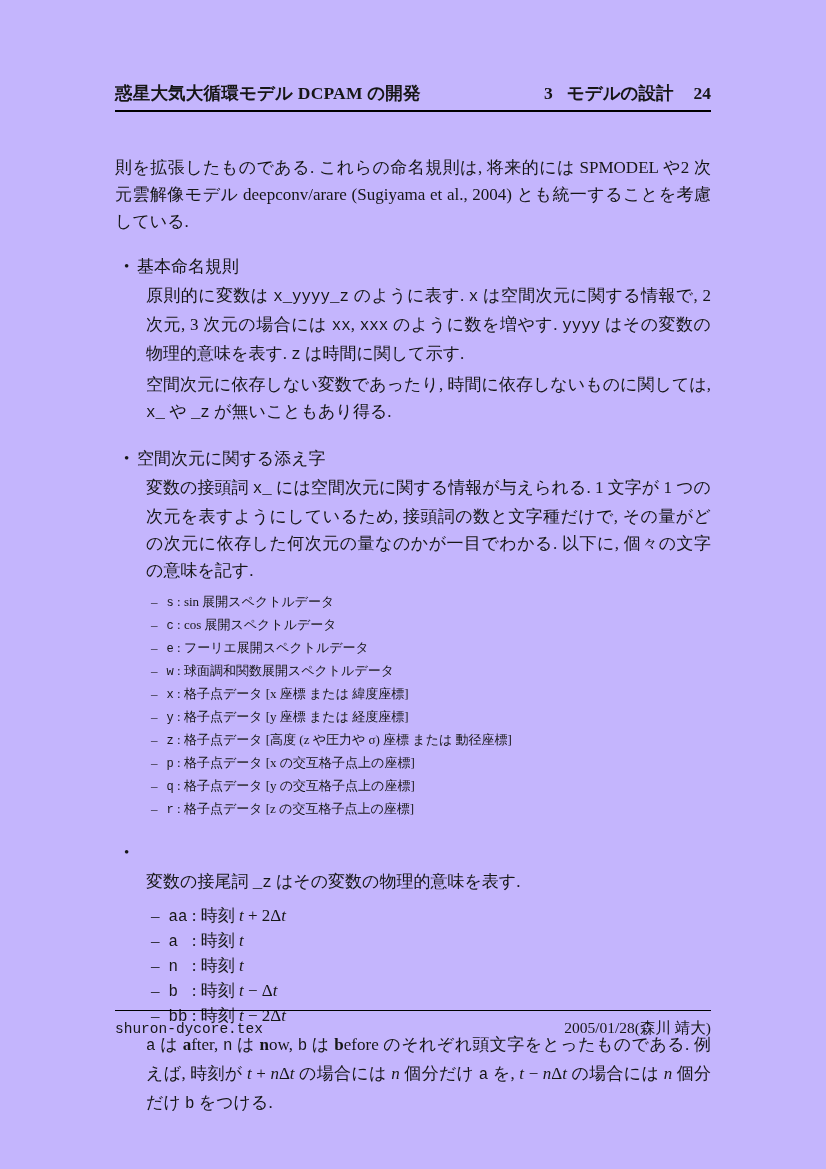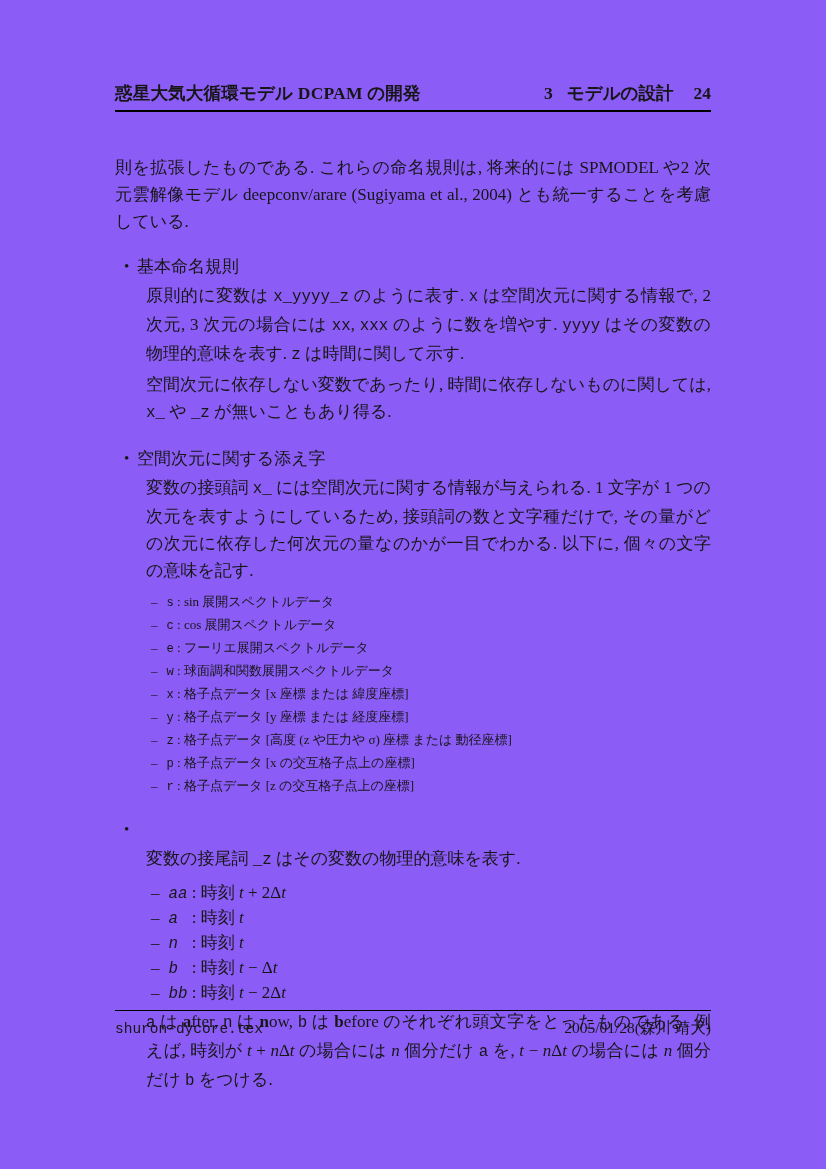--- a/index.html
+++ b/index.html
@@ -1,18 +1,18 @@
 <!DOCTYPE html>
 <html><head>
 <meta charset="utf-8">
 <style>
   html,body { margin:0; padding:0; background:#ffffff; }
   .page {
     position:relative; width:826px; height:1169px; margin:0 auto;
-    background:#8b5cf6; color:#161616;
+    background:#c4b5fd; color:#161616;
     font-family:"Liberation Serif","DejaVu Serif",serif;
     overflow:hidden;
   }
   .content { position:absolute; left:115px; top:82px; width:596px; }
 
   
   .hdr { display:flex; justify-content:space-between; align-items:baseline;
          font-weight:bold; font-size:17.5px; line-height:22px; }
   .hdr-left { letter-spacing:0.2px; }
   .hdr-right { display:flex; align-items:baseline; }
@@ -31,21 +31,21 @@
   .b-marker { width:22px; padding-left:9px; box-sizing:border-box; font-size:15px; }
   .b-title { }
   .b-body { margin-left:31px; }
   .b-body .para { margin-top:2px; }
 
   .dash-list { list-style:none; margin:7px 0 0 0; padding:0 0 0 5px; }
   .d-item { font-size:13px; line-height:21px; white-space:nowrap; }
   .d-item .d-dash { margin-right:9px; }
   .d-key { font-family:"Liberation Mono","DejaVu Sans Mono",monospace; font-size:0.93em; }
   .pad-keys .d-item { font-size:17px; line-height:23px; }
-  .pad-keys .d-key { display:inline-block; width:2ch;font-style:italic; }
+  .pad-keys .d-key { display:inline-block; width:2ch; }
   .post-para { margin-top:9px; }
 
   
   .seg-t { }
   .seg-c { font-family:"Liberation Mono","DejaVu Sans Mono",monospace; font-size:0.93em; }
   .seg-m { font-style:italic; }
   .seg-b { font-weight:bold; }
 
   
   .footer { position:absolute; left:115px; top:1010px; width:596px; }
@@ -92,20 +92,21 @@
             <p class="para"><span class="seg-t">変数の接頭詞 </span><span class="seg-c">x_</span><span class="seg-t"> には空間次元に関する情報が与えられる. 1 文字が 1 つの次元を表すようにしているため, 接頭詞の数と文字種だけで, その量がどの次元に依存した何次元の量なのかが一目でわかる. 以下に, 個々の文字の意味を記す.</span></p>
             <ul class="dash-list">
               <li class="d-item"><span class="d-dash">–</span><span class="d-key">s</span><span class="d-colon"> : </span><span class="d-desc"><span class="seg-t">sin 展開スペクトルデータ</span></span></li>
               <li class="d-item"><span class="d-dash">–</span><span class="d-key">c</span><span class="d-colon"> : </span><span class="d-desc"><span class="seg-t">cos 展開スペクトルデータ</span></span></li>
               <li class="d-item"><span class="d-dash">–</span><span class="d-key">e</span><span class="d-colon"> : </span><span class="d-desc"><span class="seg-t">フーリエ展開スペクトルデータ</span></span></li>
               <li class="d-item"><span class="d-dash">–</span><span class="d-key">w</span><span class="d-colon"> : </span><span class="d-desc"><span class="seg-t">球面調和関数展開スペクトルデータ</span></span></li>
               <li class="d-item"><span class="d-dash">–</span><span class="d-key">x</span><span class="d-colon"> : </span><span class="d-desc"><span class="seg-t">格子点データ [x 座標 または 緯度座標]</span></span></li>
               <li class="d-item"><span class="d-dash">–</span><span class="d-key">y</span><span class="d-colon"> : </span><span class="d-desc"><span class="seg-t">格子点データ [y 座標 または 経度座標]</span></span></li>
               <li class="d-item"><span class="d-dash">–</span><span class="d-key">z</span><span class="d-colon"> : </span><span class="d-desc"><span class="seg-t">格子点データ [高度 (z や圧力や σ) 座標 または 動径座標]</span></span></li>
               <li class="d-item"><span class="d-dash">–</span><span class="d-key">p</span><span class="d-colon"> : </span><span class="d-desc"><span class="seg-t">格子点データ [x の交互格子点上の座標]</span></span></li>
+              <li class="d-item"><span class="d-dash">–</span><span class="d-key">q</span><span class="d-colon"> : </span><span class="d-desc"><span class="seg-t">格子点データ [y の交互格子点上の座標]</span></span></li>
               <li class="d-item"><span class="d-dash">–</span><span class="d-key">r</span><span class="d-colon"> : </span><span class="d-desc"><span class="seg-t">格子点データ [z の交互格子点上の座標]</span></span></li>
             </ul>
           </div>
         </li>
         <li class="bullet-item">
           <div class="b-head">
             <span class="b-marker">•</span>
           </div>
           <div class="b-body">
             <p class="para"><span class="seg-t">変数の接尾詞 </span><span class="seg-c">_z</span><span class="seg-t"> はその変数の物理的意味を表す.</span></p>

